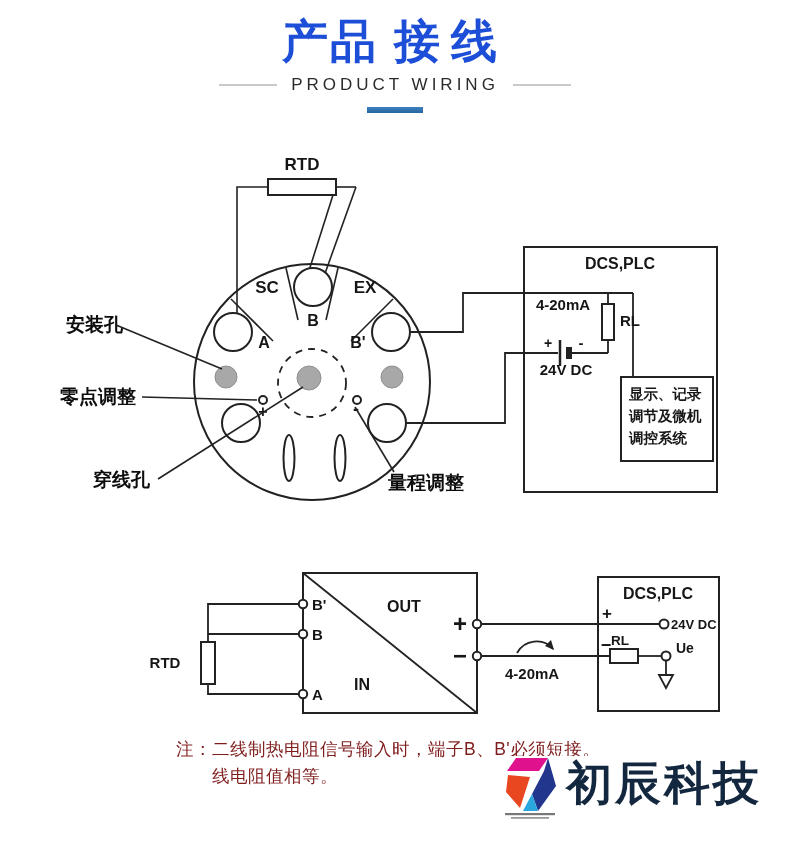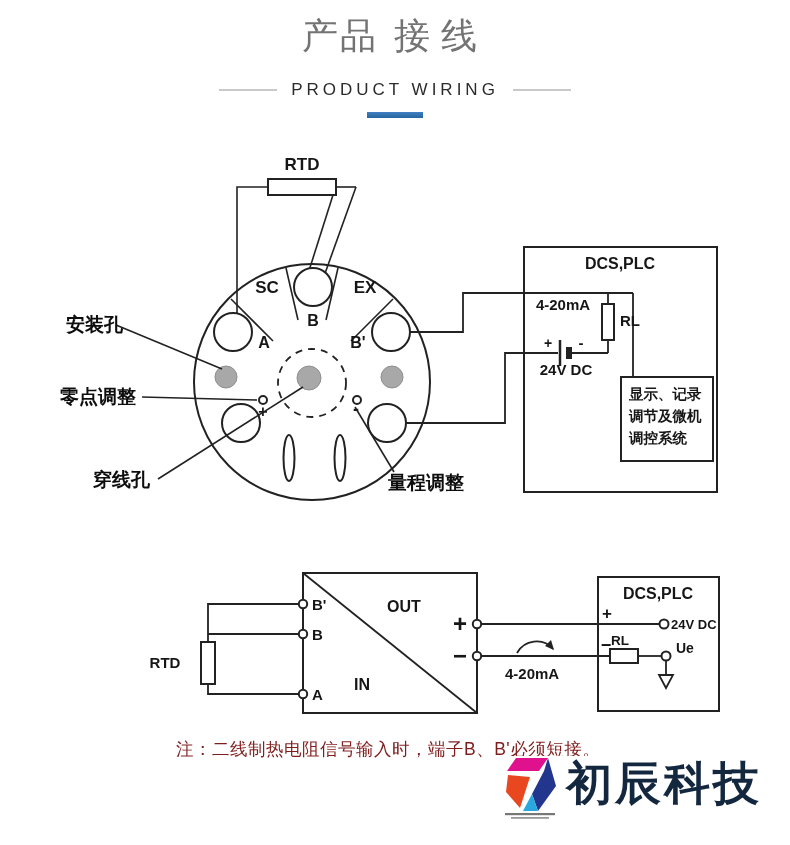--- a/index.html
+++ b/index.html
@@ -2,23 +2,23 @@
 <html><head>
 <meta charset="utf-8">
 <style>
   html,body { margin:0; padding:0; background:#ffffff; }
   .canvas {
     position:relative; width:790px; height:845px; background:#ffffff;
     font-family:"Liberation Sans", sans-serif; overflow:hidden;
   }
   
   .header { position:absolute; top:16px; left:0; width:100%; text-align:center; }
-  .title { margin:0; font-size:36px; font-weight:400; color:#737373; letter-spacing:2px; line-height:1.1; }
+  .title { margin:0; font-size:46px; font-weight:700; color:#1d4ed8; letter-spacing:2px; line-height:1.1; }
   .title .t2 { margin-left:16px; letter-spacing:11px; }
-  .subtitle-row { margin-top:24px; display:flex; align-items:center; justify-content:center; gap:14px; }
+  .subtitle-row { margin-top:8px; display:flex; align-items:center; justify-content:center; gap:14px; }
   .subtitle { font-size:17px; letter-spacing:4px; color:#2b2b2b; font-weight:500; }
   .hline { width:58px; height:2px; background:#c9c9c9; }
   .blue-bar { width:56px; height:6px; margin:12px auto 0; background:linear-gradient(180deg,#3f80c2,#27659f); }
   
   .diagram { position:absolute; left:0; top:0; width:790px; height:845px; }
   .wire  { stroke:#222; stroke-width:1.8; fill:none; }
   .lead  { stroke:#222; stroke-width:1.6; fill:none; }
   .shape { fill:#fff; stroke:#222; stroke-width:2; }
   .boxln { fill:none; stroke:#222; stroke-width:2; }
   .hole  { fill:#a8a8a8; stroke:#8f8f8f; stroke-width:1; }
@@ -189,20 +189,21 @@
       <text x="676" y="653" text-anchor="start" font-size="14" font-weight="600" class="dt">Ue</text>
       <g>
         <line x1="666" y1="661" x2="666" y2="675" stroke="#222" stroke-width="1.8"></line>
         <polygon points="659,675 673,675 666,688" fill="#fff" stroke="#222" stroke-width="1.8"></polygon>
       </g>
     </g>
   </svg>
 
   <div class="note">
     <p><span>注：</span><span>二线制热电阻信号输入时，端子B、B'必须短接。</span></p>
+    <p class="indent">线电阻值相等。</p>
   </div>
 
   <div class="logo">
     <svg width="54" height="64" viewBox="0 0 54 64">
       <polygon points="13,2 45,2 36,15 4,15" fill="#e0118c"></polygon>
       <polygon points="45,2 53,30 35,55 29,38 41,15" fill="#23368d"></polygon>
       <polygon points="5,19 27,21 17,52 3,36" fill="#e8471f"></polygon>
       <polygon points="29,38 35,55 20,55" fill="#2ba7df"></polygon>
       <rect x="2" y="57" width="50" height="2.2" fill="#777"></rect>
       <rect x="8" y="61" width="38" height="1.8" fill="#9a9a9a"></rect>

